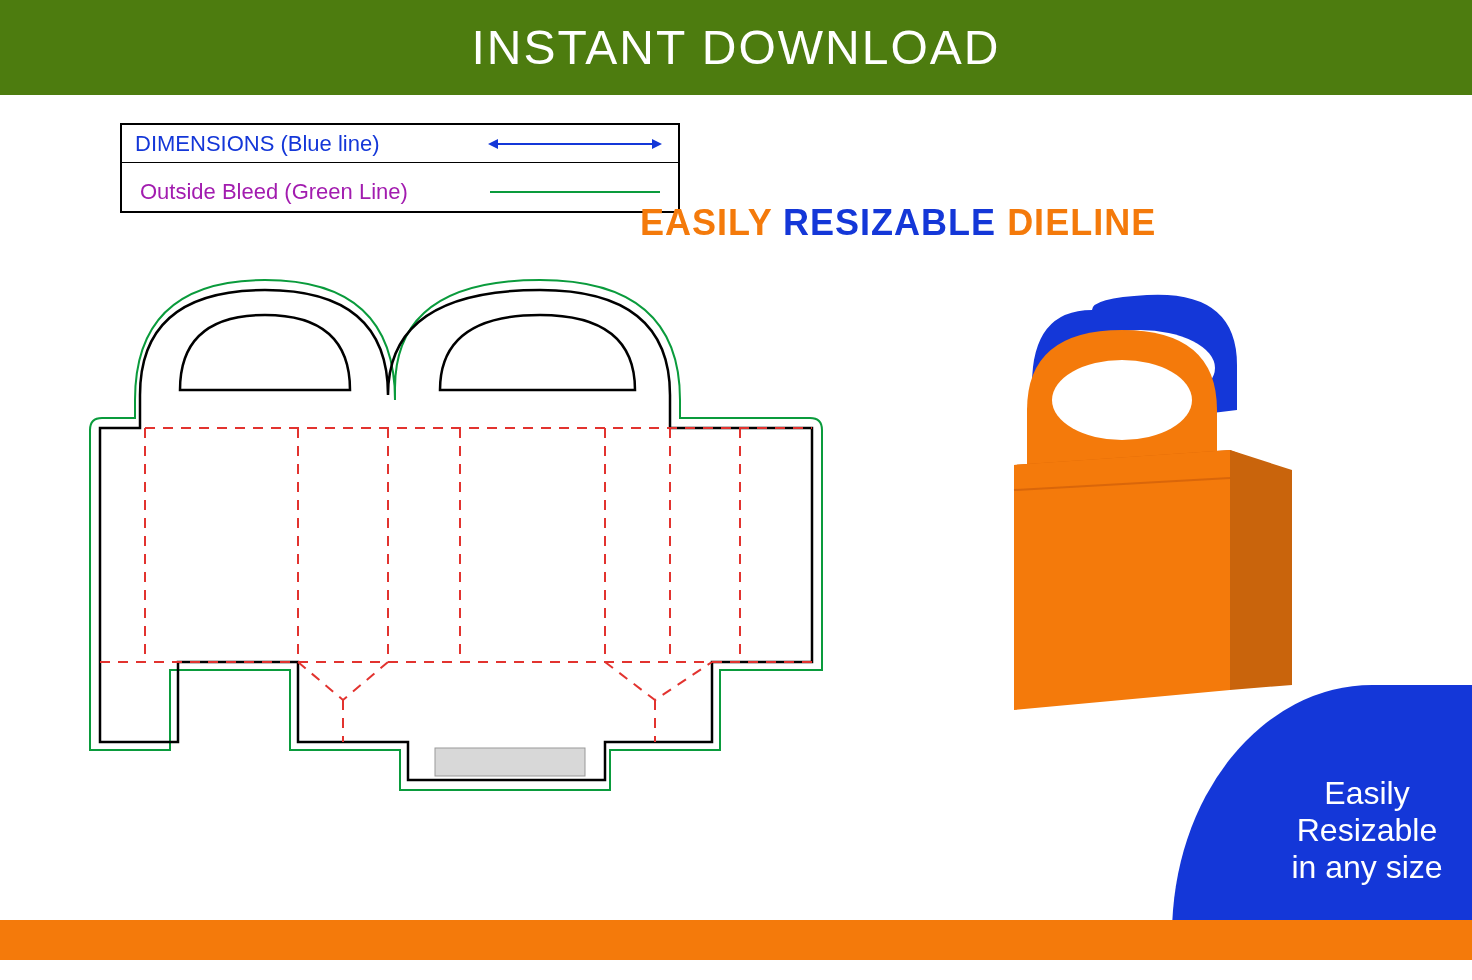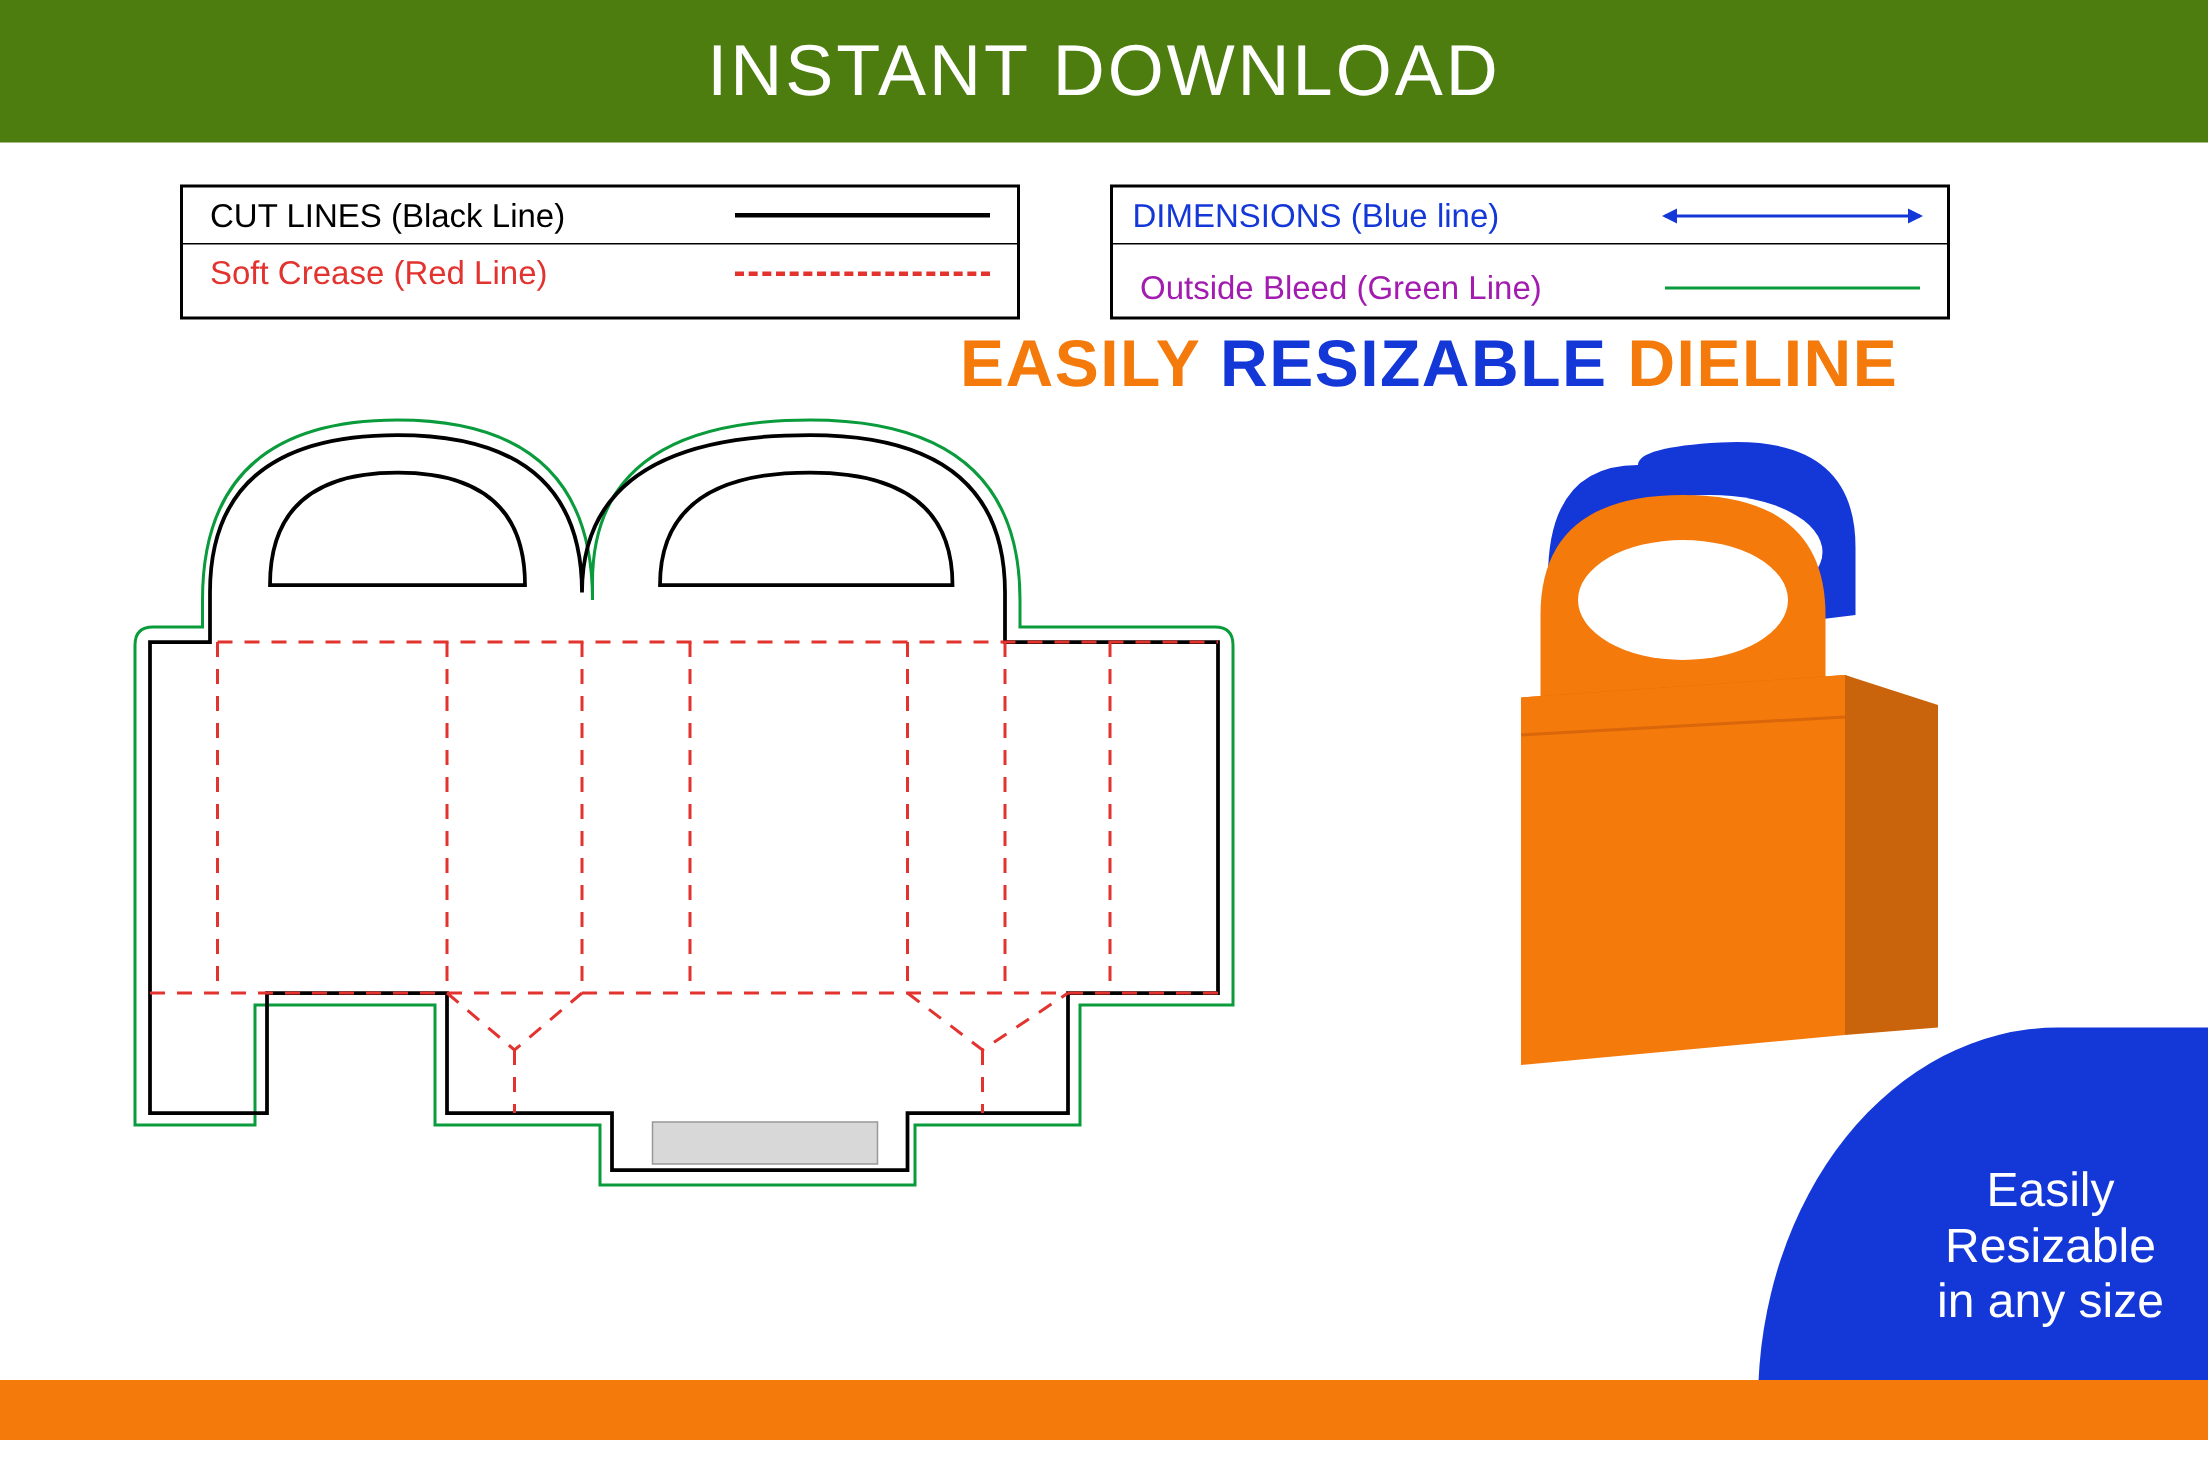--- a/index.html
+++ b/index.html
@@ -71,23 +71,23 @@
     position: absolute;
     top: -4px;
     width: 0; height: 0;
     border-top: 5px solid transparent;
     border-bottom: 5px solid transparent;
   }
   .arrow-blue::before { left: -2px; border-right: 10px solid #1437d8; }
   .arrow-blue::after { right: -2px; border-left: 10px solid #1437d8; }
   .headline {
     position: absolute;
-    top: 218px;
+    top: 202px;
     left: 640px;
-    font-size: 44px;
+    font-size: 36px;
     font-weight: 600;
     letter-spacing: 1px;
   }
   .headline .orange { color: #f47a0b; }
   .headline .blue { color: #1437d8; }
   .dieline-svg {
     position: absolute;
     top: 270px;
     left: 40px;
     width: 830px;
@@ -120,34 +120,20 @@
   }
 </style>
 </head>
 <body>
 
 <div class="top-banner">
   <span>INSTANT DOWNLOAD</span>
 </div>
 
 <div class="legend-row">
-  <div class="legend-table">
-    <div class="legend-cell" style="color:#000;">
-      <span>CUT LINES (Black Line)</span>
-      <div class="line-sample">
-          <div class="solid-black"></div>
-        </div>
-    </div>
-    <div class="legend-cell" style="color:#e2332f;">
-      <span>Soft Crease (Red Line)</span>
-      <div class="line-sample">
-          <div class="dashed-red"></div>
-        </div>
-    </div>
-  </div>
   <div class="legend-table">
     <div class="legend-cell" style="color:#1437d8;padding-left:13px;">
       <span>DIMENSIONS (Blue line)</span>
       <div class="line-sample">
           <div class="arrow-blue"></div>
         </div>
     </div>
     <div class="legend-cell" style="color:#a21caf;margin-top:10px;">
       <span>Outside Bleed (Green Line)</span>
       <div class="line-sample">

